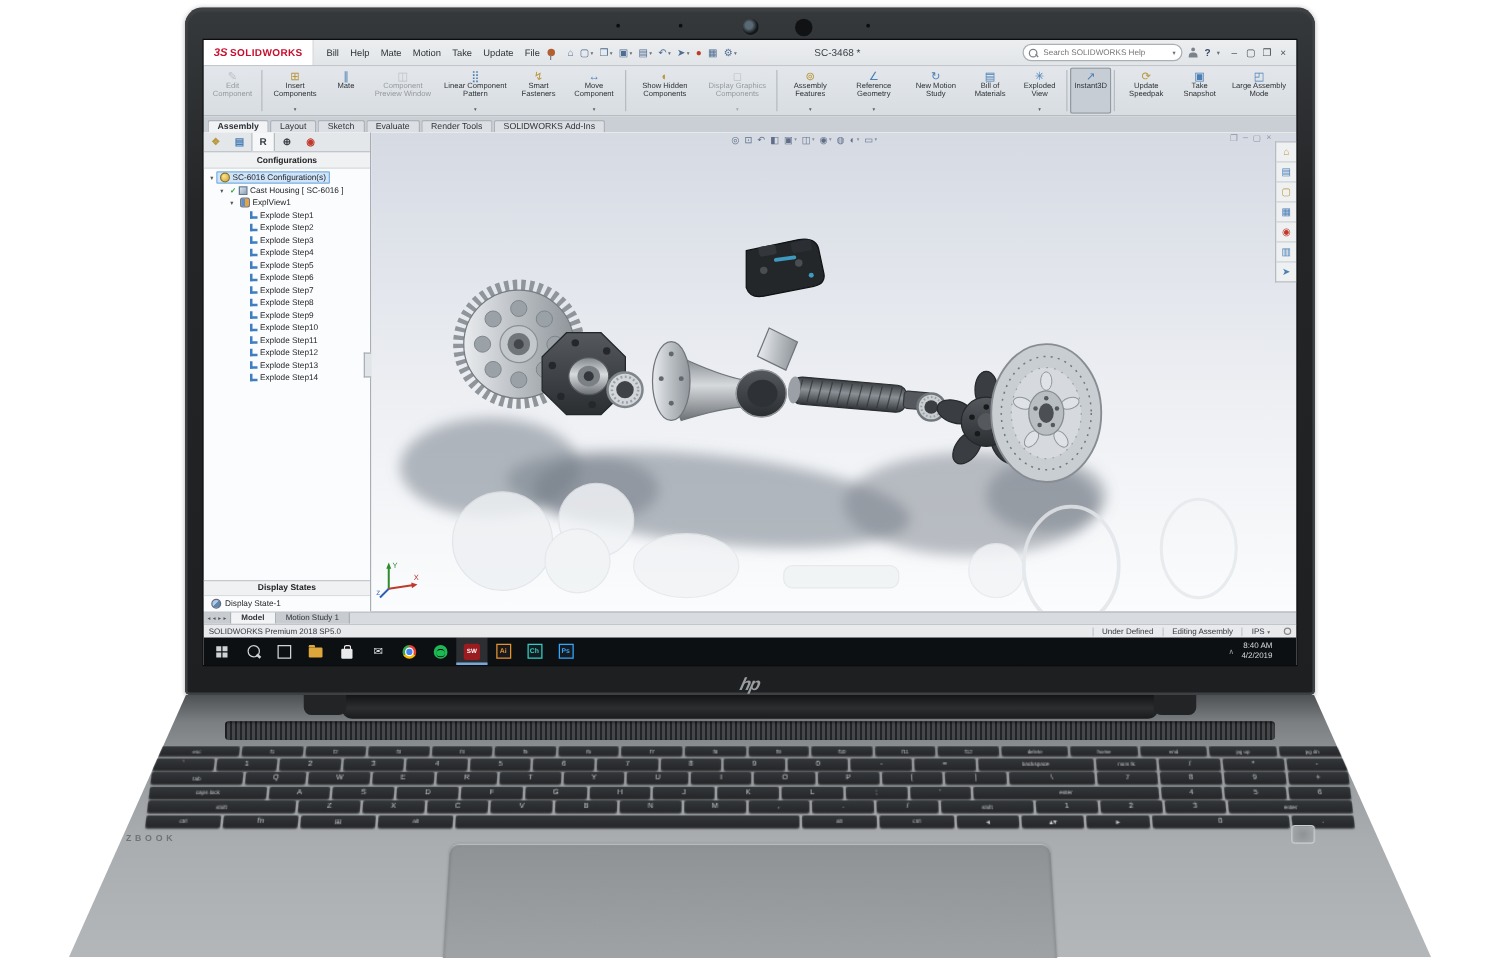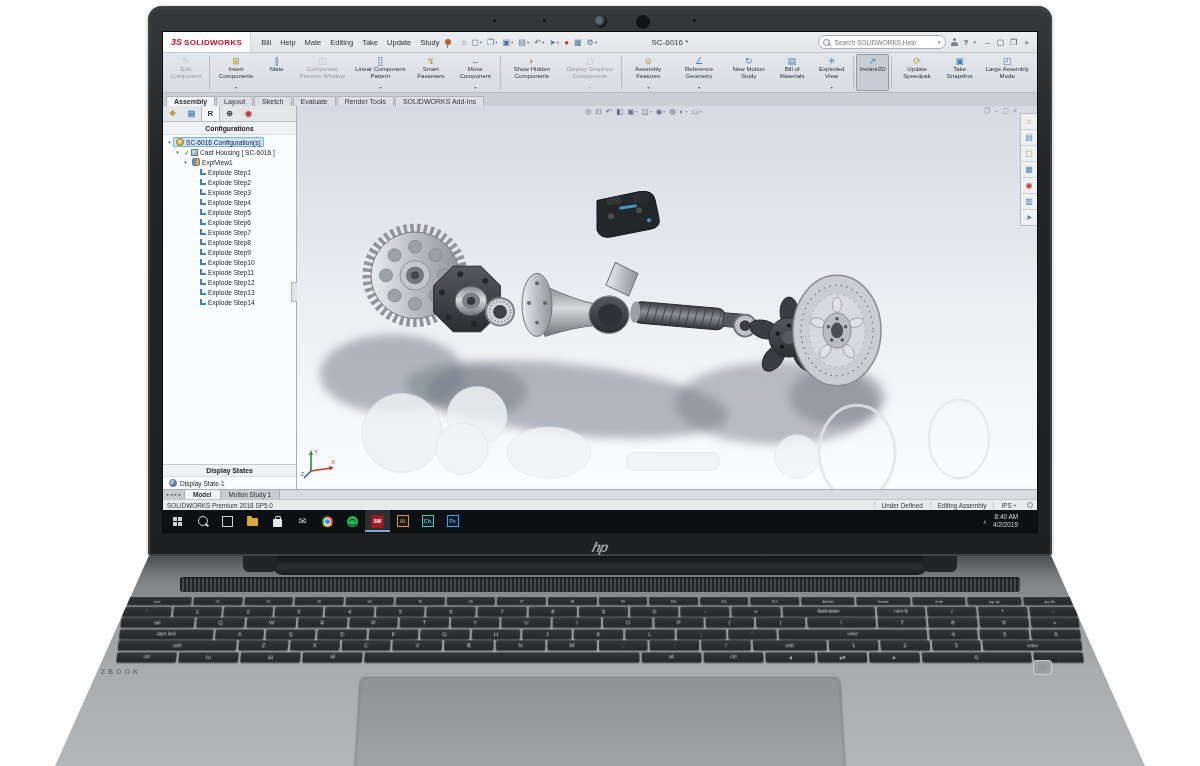--- a/index.html
+++ b/index.html
@@ -183,24 +183,24 @@
 
         <div class="titlebar">
           <div class="sw-logo">
             <span class="mark">3S</span>
             <span class="word">SOLIDWORKS</span>
           </div>
           <div class="menus" id="menus">
               <span class="menu-item">Bill</span>
               <span class="menu-item">Help</span>
               <span class="menu-item">Mate</span>
-              <span class="menu-item">Editing</span>
+              <span class="menu-item">Motion</span>
               <span class="menu-item">Take</span>
               <span class="menu-item">Update</span>
-              <span class="menu-item">Study</span>
+              <span class="menu-item">File</span>
             </div>
           <div class="pin-icon"></div>
           <div class="quickbar" id="quickbar">
               <span class="qitem">
                 <span>⌂</span>
               </span>
               <span class="qitem">
                 <span>▢</span>
                 <span class="qc">▾</span>
               </span>
@@ -228,21 +228,21 @@
                 <span style="color: rgb(192, 57, 43);">●</span>
               </span>
               <span class="qitem">
                 <span>▦</span>
               </span>
               <span class="qitem">
                 <span>⚙</span>
                 <span class="qc">▾</span>
               </span>
             </div>
-          <div class="win-title">SC-6016 *</div>
+          <div class="win-title">SC-3468 *</div>
           <div class="tb-right">
             <div class="searchbox">
               <span class="mag"></span>
               <input placeholder="Search SOLIDWORKS Help" style="">
               <span class="s-caret">▾</span>
             </div>
             <span class="person-icon"></span>
             <span class="help-btn">?</span>
             <span class="s-caret">▾</span>
             <span id="winctrls" style="display:flex">

